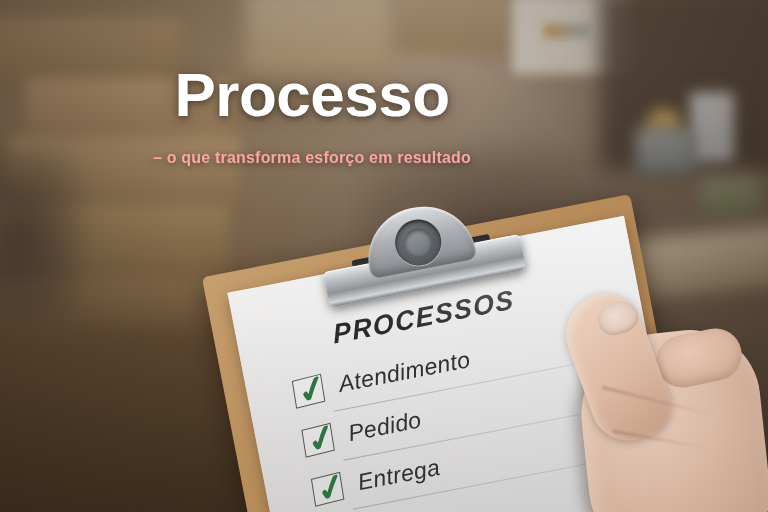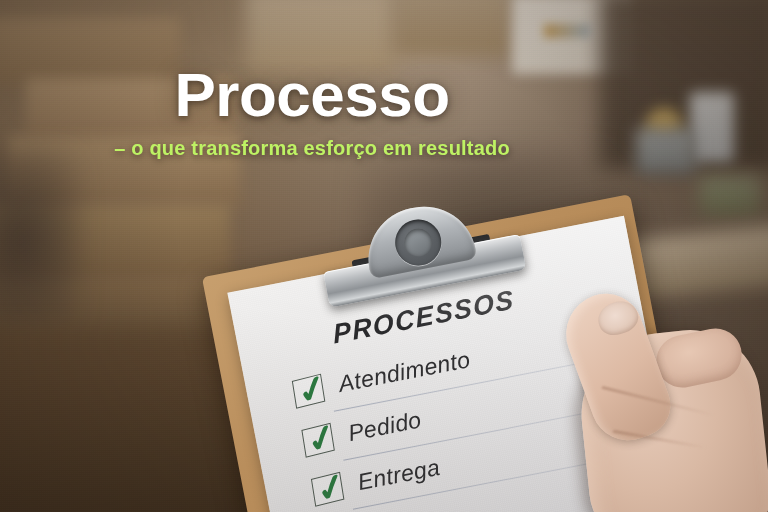--- a/index.html
+++ b/index.html
@@ -197,24 +197,24 @@
     position:absolute; left:0; top:62px; width:624px; text-align:center;
     pointer-events:none;
   }
   .title{
     font-family:"Liberation Sans", sans-serif;
     font-weight:bold; font-size:62px; line-height:1.05;
     color:#ffffff; letter-spacing:-0.5px;
     text-shadow:0 2px 7px rgba(30,20,12,.55), 0 0 22px rgba(40,28,16,.35);
   }
   .subtitle{
-    margin-top:10px;
-    font-family:"Liberation Sans", sans-serif;
-    font-weight:bold; font-size:20px;
-    color:#bef264; letter-spacing:.2px;
+    margin-top:22px;
+    font-family:"Liberation Sans", sans-serif;
+    font-weight:bold; font-size:16px;
+    color:#fca5a5; letter-spacing:.2px;
     text-shadow:0 2px 6px rgba(30,20,12,.55);
   }
 </style>
 </head>
 <body>
 
 <div class="stage">
 
   <div class="bg-layer">
     <div class="bg-base"></div>

